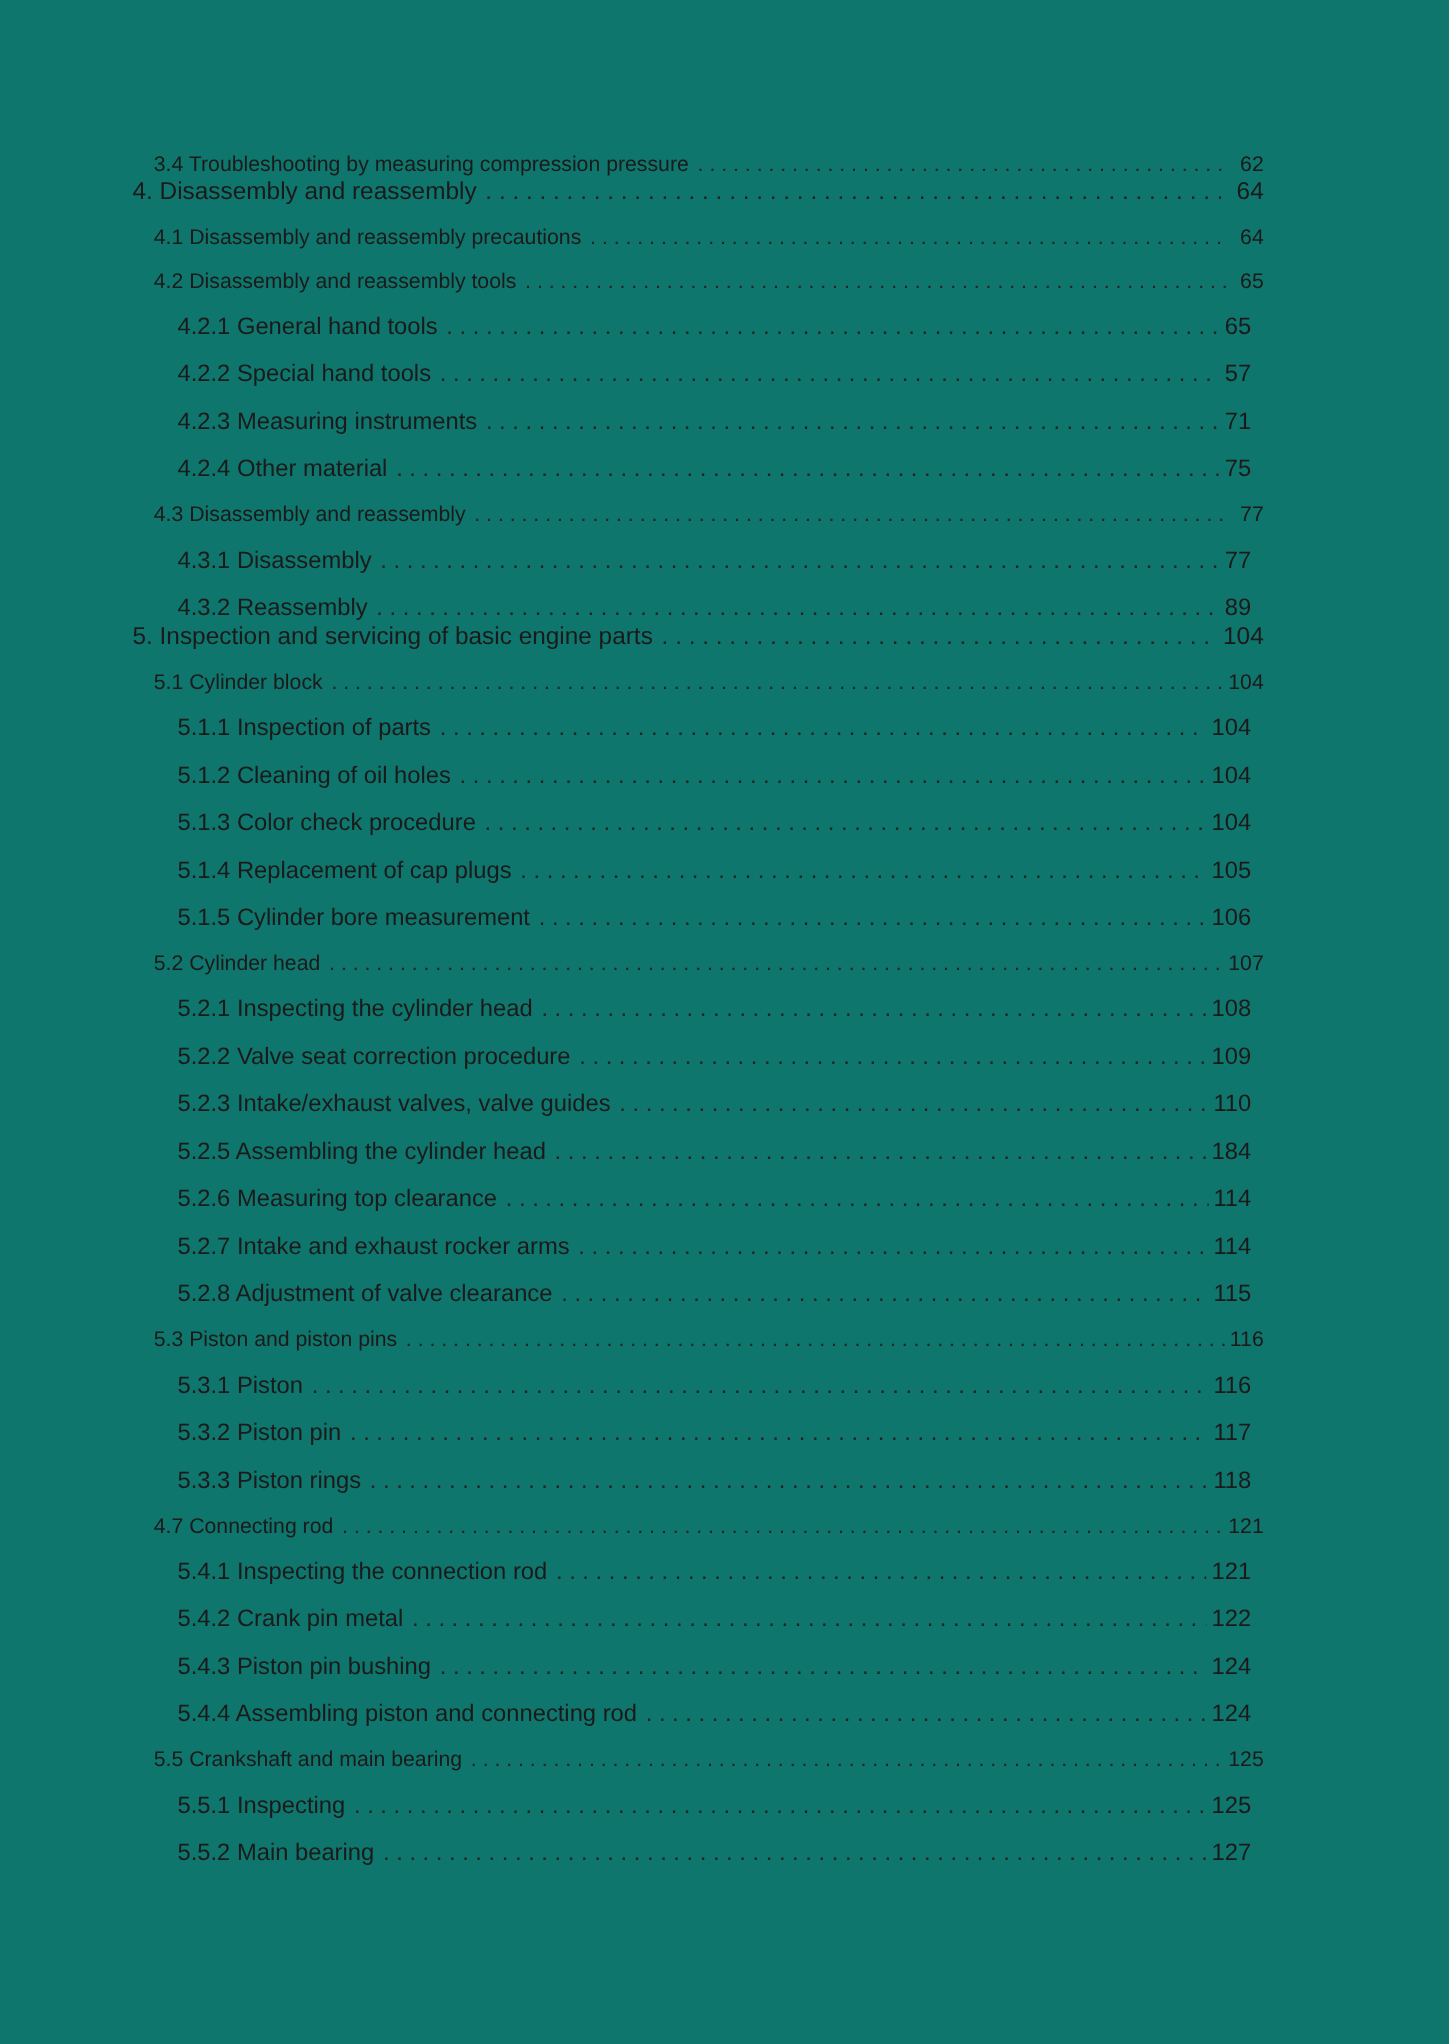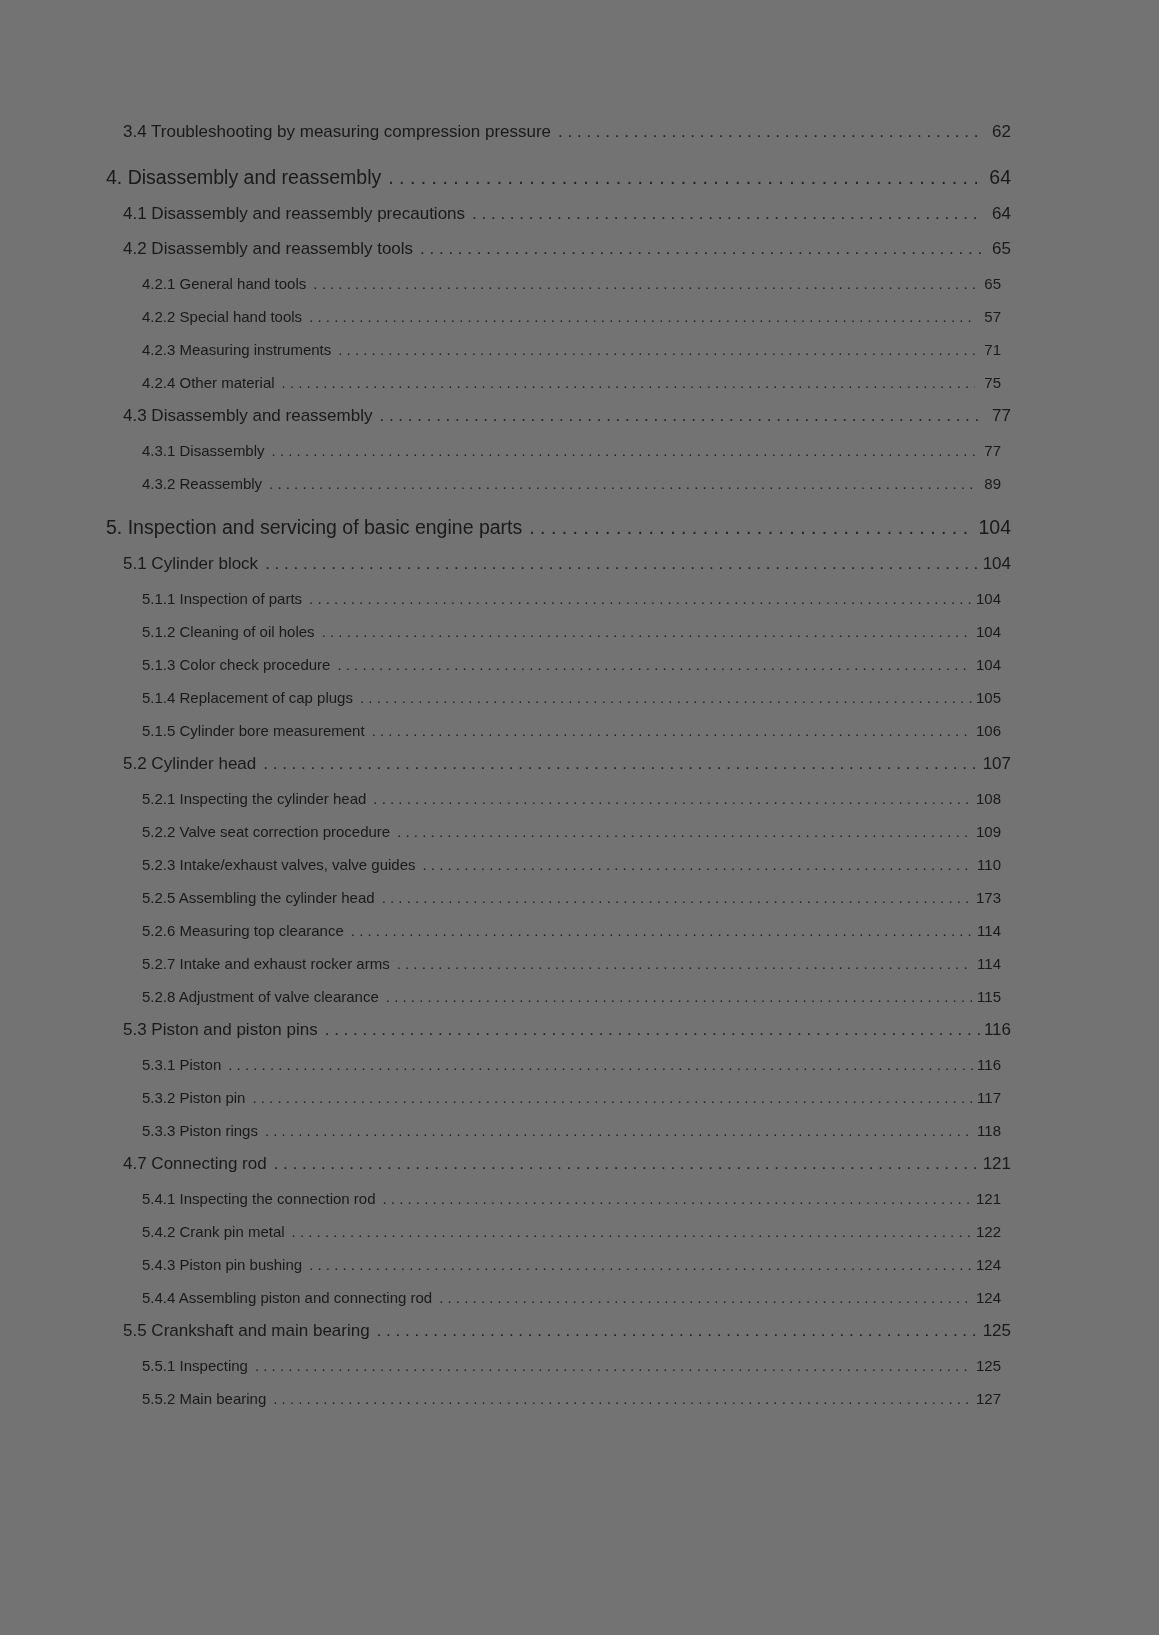--- a/index.html
+++ b/index.html
@@ -14,21 +14,21 @@
     font-family: "Liberation Sans", "DejaVu Sans", sans-serif;
     color: #1a1a1a;
     overflow: hidden;
   }
   .page {
     position: absolute;
     left: 0;
     top: 0;
     width: 1159px;
     height: 1635px;
-    background: #737373;
+    background: #0f766e;
   }
   .toc {
     position: absolute;
     left: 106px;
     top: 122px;
     width: 905px;
   }
   .toc-row {
     display: flex;
     align-items: baseline;
@@ -48,33 +48,32 @@
     content: ". . . . . . . . . . . . . . . . . . . . . . . . . . . . . . . . . . . . . . . . . . . . . . . . . . . . . . . . . . . . . . . . . . . . . . . . . . . . . . . . . . . . . . . . . . . . . . . . . . . . . . . . . . . . . . . . . . . . . . . . . . . . . . . . . . . . . . . . . . . . . . . . . . . . . . . . . . . . . . . . . . . . . . . .";
     letter-spacing: 0px;
   }
   .toc-row .pagenum {
     flex: 0 0 auto;
     text-align: right;
   }
   
   .toc-row.lvl1 {
     font-size: 19.5px;
-    margin-top: 24px;
   }
   .toc-row.lvl1 .pagenum { min-width: 30px; }
   
   .toc-row.lvl2 {
     font-size: 17px;
     margin-top: 15px;
     padding-left: 17px;
   }
   .toc-row.lvl2 .pagenum { min-width: 24px; text-align: right; }
   
   .toc-row.lvl3 {
-    font-size: 15px;
+    font-size: 19px;
     margin-top: 16px;
     padding-left: 36px;
     padding-right: 10px;
   }
   .toc-row.lvl3 .pagenum { min-width: 22px; }
   .toc-row:first-child {
     margin-top: 0;
   }
 </style>
 </head>
@@ -188,21 +187,21 @@
         <span class="pagenum">109</span>
       </div>
       <div class="toc-row lvl3">
         <span class="title">5.2.3 Intake/exhaust valves, valve guides</span>
         <span class="leader"></span>
         <span class="pagenum">110</span>
       </div>
       <div class="toc-row lvl3">
         <span class="title">5.2.5 Assembling the cylinder head</span>
         <span class="leader"></span>
-        <span class="pagenum">173</span>
+        <span class="pagenum">184</span>
       </div>
       <div class="toc-row lvl3">
         <span class="title">5.2.6 Measuring top clearance</span>
         <span class="leader"></span>
         <span class="pagenum">114</span>
       </div>
       <div class="toc-row lvl3">
         <span class="title">5.2.7 Intake and exhaust rocker arms</span>
         <span class="leader"></span>
         <span class="pagenum">114</span>

